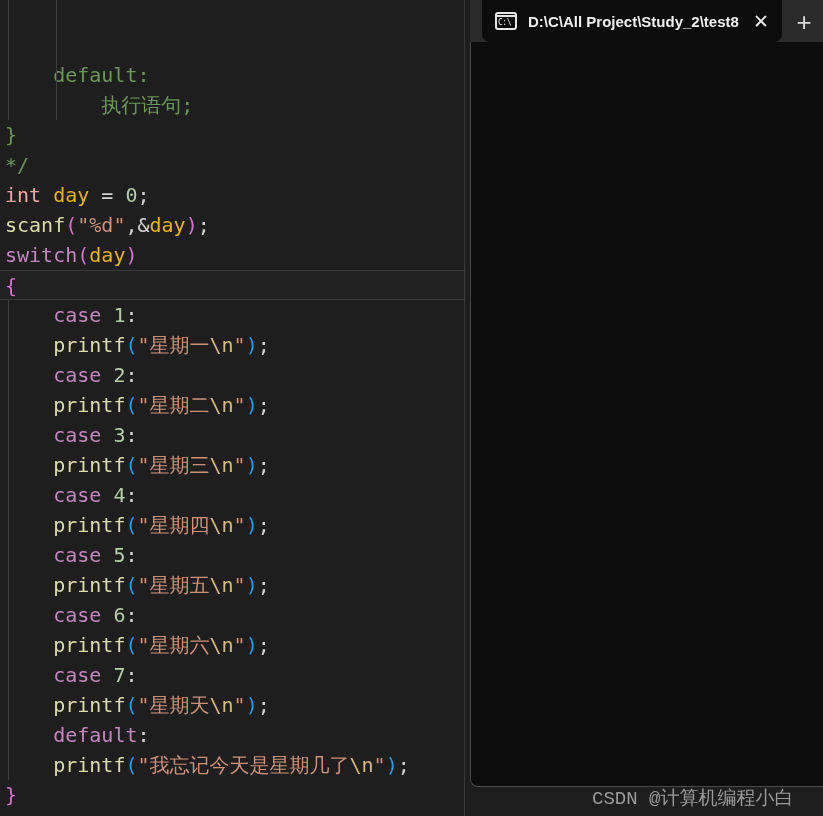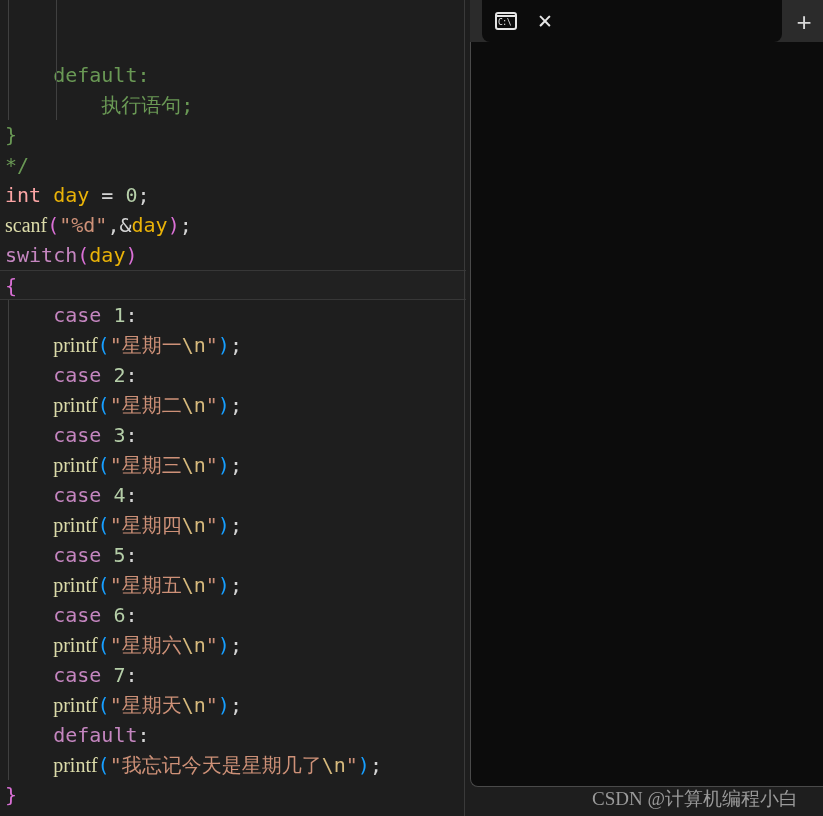--- a/index.html
+++ b/index.html
@@ -54,21 +54,21 @@
     width: 1px;
     background: #404040;
     top: 0; bottom: 0;
   }
   .g1 { left: 8px; }
   .g2 { left: 56px; }
 
   
   .t-kw      { color: #fca5a5; }
   .t-ctl     { color: #c586c0; }
-  .t-fn      { color: #dcdcaa; font-family: Liberation Serif, serif; }
+  .t-fn      { color: #dcdcaa; }
   .t-var     { color: #eab308; }
   .t-num     { color: #b5cea8; }
   .t-str     { color: #ce9178; }
   .t-esc     { color: #d7ba7d; }
   .t-cmt     { color: #6a9955; }
   .t-plain   { color: #d4d4d4; }
   .t-b2      { color: #da70d6; }
   .t-b3      { color: #179fff; }
 
   
@@ -158,21 +158,21 @@
     align-items: center;
     justify-content: center;
     font-weight: 300;
   }
 
   
   #watermark {
     position: absolute;
     left: 592px; top: 786px;
     color: #9a9a9a;
-    font-family: Liberation Serif, serif;
+    font-family: Liberation Mono, monospace;
     font-size: 19px;
     line-height: 26px;
     white-space: nowrap;
   }
 </style>
 </head>
 <body>
 
 <div id="editor">
   <div id="code"><div class="cline"><span class="guide g1"></span><span class="guide g2"></span></div><div class="cline"><span class="guide g1"></span><span class="guide g2"></span></div><div class="cline"><span class="guide g1"></span><span class="guide g2"></span><span class="t-cmt">    default:</span></div><div class="cline"><span class="guide g1"></span><span class="guide g2"></span><span class="t-cmt">        执行语句;</span></div><div class="cline"><span class="t-cmt">}</span></div><div class="cline"><span class="t-cmt">*/</span></div><div class="cline"><span class="t-kw">int</span><span class="t-plain"> </span><span class="t-var">day</span><span class="t-plain"> = </span><span class="t-num">0</span><span class="t-plain">;</span></div><div class="cline"><span class="t-fn">scanf</span><span class="t-b2">(</span><span class="t-str">"%d"</span><span class="t-plain">,</span><span class="t-plain">&amp;</span><span class="t-var">day</span><span class="t-b2">)</span><span class="t-plain">;</span></div><div class="cline"><span class="t-ctl">switch</span><span class="t-b2">(</span><span class="t-var">day</span><span class="t-b2">)</span></div><div class="cline current"><span class="t-b2">{</span></div><div class="cline"><span class="guide g1"></span><span class="t-plain">    </span><span class="t-ctl">case</span><span class="t-plain"> </span><span class="t-num">1</span><span class="t-plain">:</span></div><div class="cline"><span class="guide g1"></span><span class="t-plain">    </span><span class="t-fn">printf</span><span class="t-b3">(</span><span class="t-str">"星期一</span><span class="t-esc">\n</span><span class="t-str">"</span><span class="t-b3">)</span><span class="t-plain">;</span></div><div class="cline"><span class="guide g1"></span><span class="t-plain">    </span><span class="t-ctl">case</span><span class="t-plain"> </span><span class="t-num">2</span><span class="t-plain">:</span></div><div class="cline"><span class="guide g1"></span><span class="t-plain">    </span><span class="t-fn">printf</span><span class="t-b3">(</span><span class="t-str">"星期二</span><span class="t-esc">\n</span><span class="t-str">"</span><span class="t-b3">)</span><span class="t-plain">;</span></div><div class="cline"><span class="guide g1"></span><span class="t-plain">    </span><span class="t-ctl">case</span><span class="t-plain"> </span><span class="t-num">3</span><span class="t-plain">:</span></div><div class="cline"><span class="guide g1"></span><span class="t-plain">    </span><span class="t-fn">printf</span><span class="t-b3">(</span><span class="t-str">"星期三</span><span class="t-esc">\n</span><span class="t-str">"</span><span class="t-b3">)</span><span class="t-plain">;</span></div><div class="cline"><span class="guide g1"></span><span class="t-plain">    </span><span class="t-ctl">case</span><span class="t-plain"> </span><span class="t-num">4</span><span class="t-plain">:</span></div><div class="cline"><span class="guide g1"></span><span class="t-plain">    </span><span class="t-fn">printf</span><span class="t-b3">(</span><span class="t-str">"星期四</span><span class="t-esc">\n</span><span class="t-str">"</span><span class="t-b3">)</span><span class="t-plain">;</span></div><div class="cline"><span class="guide g1"></span><span class="t-plain">    </span><span class="t-ctl">case</span><span class="t-plain"> </span><span class="t-num">5</span><span class="t-plain">:</span></div><div class="cline"><span class="guide g1"></span><span class="t-plain">    </span><span class="t-fn">printf</span><span class="t-b3">(</span><span class="t-str">"星期五</span><span class="t-esc">\n</span><span class="t-str">"</span><span class="t-b3">)</span><span class="t-plain">;</span></div><div class="cline"><span class="guide g1"></span><span class="t-plain">    </span><span class="t-ctl">case</span><span class="t-plain"> </span><span class="t-num">6</span><span class="t-plain">:</span></div><div class="cline"><span class="guide g1"></span><span class="t-plain">    </span><span class="t-fn">printf</span><span class="t-b3">(</span><span class="t-str">"星期六</span><span class="t-esc">\n</span><span class="t-str">"</span><span class="t-b3">)</span><span class="t-plain">;</span></div><div class="cline"><span class="guide g1"></span><span class="t-plain">    </span><span class="t-ctl">case</span><span class="t-plain"> </span><span class="t-num">7</span><span class="t-plain">:</span></div><div class="cline"><span class="guide g1"></span><span class="t-plain">    </span><span class="t-fn">printf</span><span class="t-b3">(</span><span class="t-str">"星期天</span><span class="t-esc">\n</span><span class="t-str">"</span><span class="t-b3">)</span><span class="t-plain">;</span></div><div class="cline"><span class="guide g1"></span><span class="t-plain">    </span><span class="t-ctl">default</span><span class="t-plain">:</span></div><div class="cline"><span class="guide g1"></span><span class="t-plain">    </span><span class="t-fn">printf</span><span class="t-b3">(</span><span class="t-str">"我忘记今天是星期几了</span><span class="t-esc">\n</span><span class="t-str">"</span><span class="t-b3">)</span><span class="t-plain">;</span></div><div class="cline"><span class="t-b2">}</span></div></div>
@@ -184,18 +184,19 @@
 </div>
 
 <div id="tabbar"></div>
 
 <div id="tab">
   <div id="tab-icon">
     <span class="frame"></span>
     <span class="bar"></span>
     <span class="cl">C:\</span>
   </div>
+  <div id="tab-title">D:\C\All Project\Study_2\test8</div>
   <div id="tab-close">✕</div>
 </div>
 
 <div id="tab-new">+</div>
 
 <div id="watermark">CSDN @计算机编程小白</div>
 
 </body></html>

